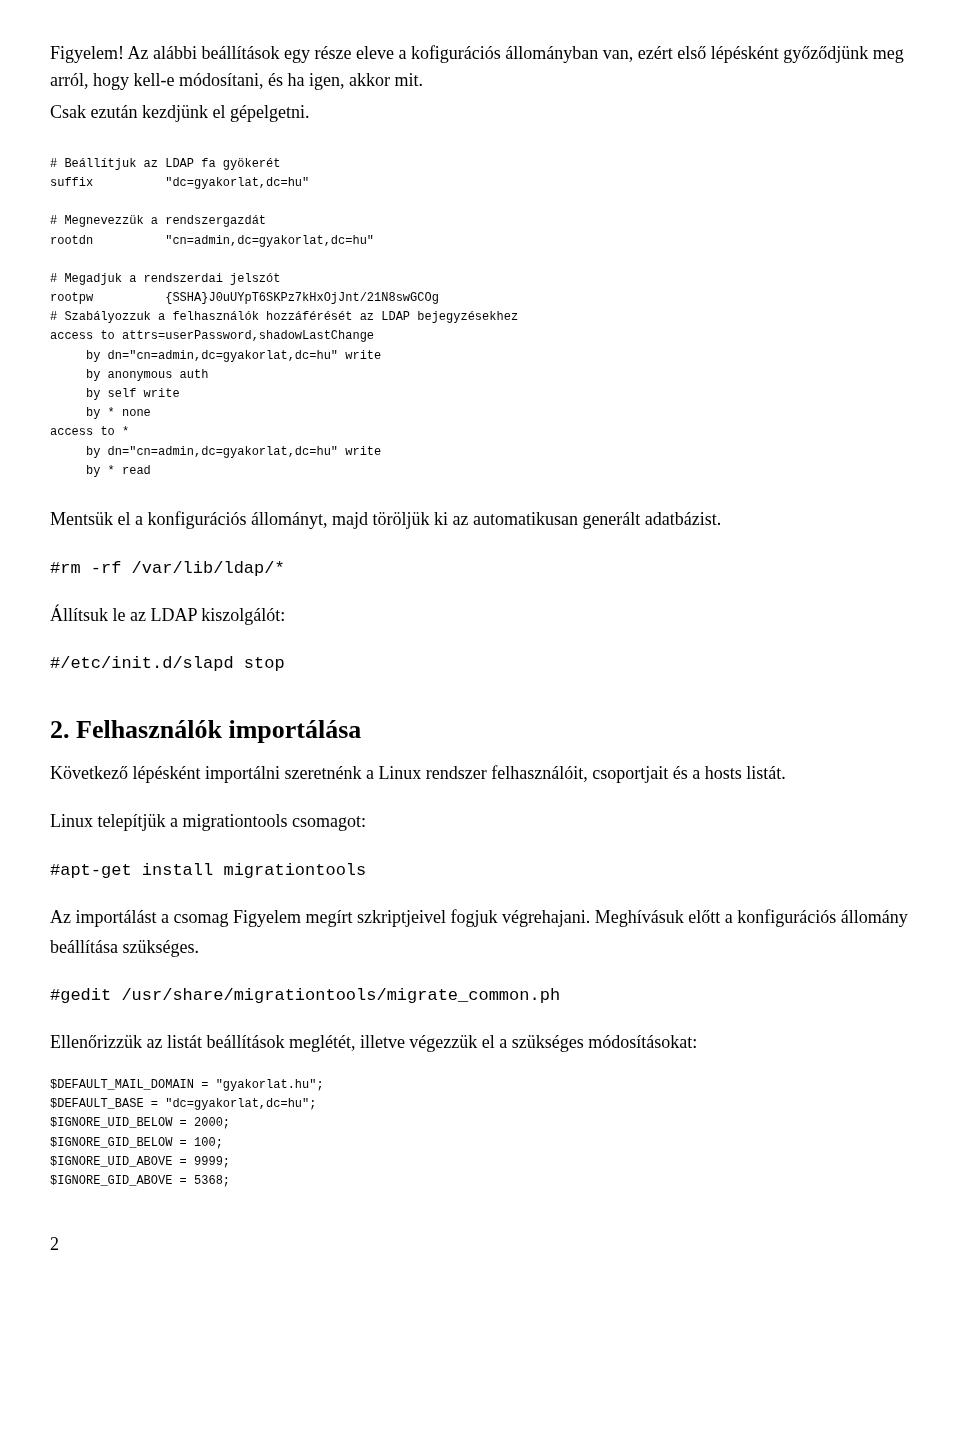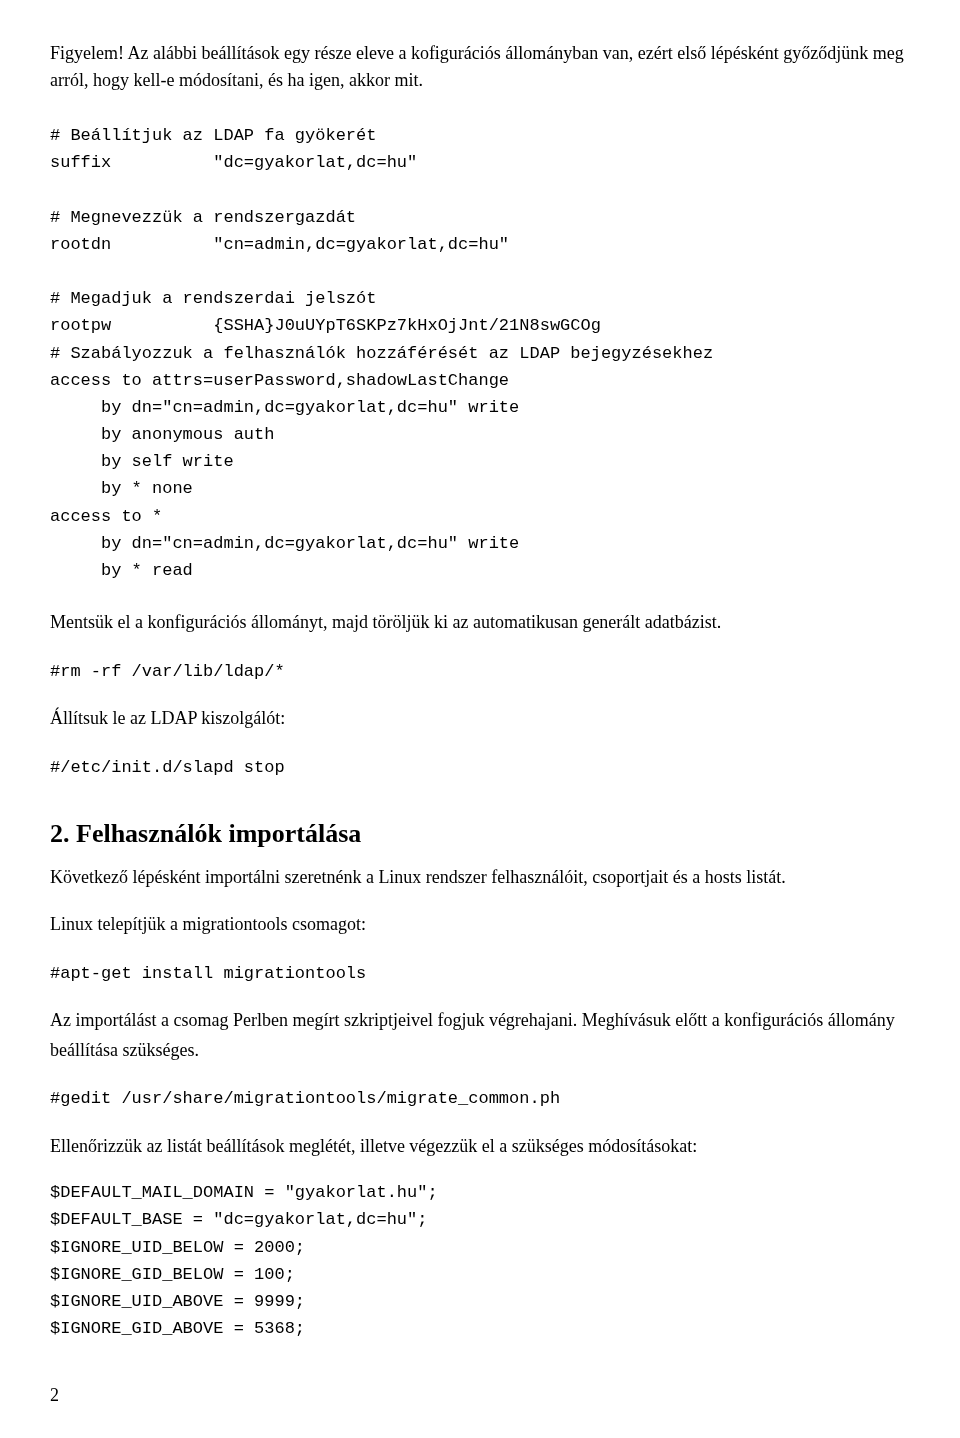--- a/index.html
+++ b/index.html
@@ -29,21 +29,21 @@
       line-height: 1.6;
     }
     .section-content {
       font-size: 18px;
       line-height: 1.65;
       margin-bottom: 24px;
       font-family: Georgia, 'Times New Roman', Times, serif;
     }
     .code-block {
       font-family: 'Courier New', Courier, monospace;
-      font-size: 17px;
+      font-size: 12px;
       line-height: 1.6;
       margin: 0;
       white-space: pre;
     }
     .code-inline {
       font-family: 'Courier New', Courier, monospace;
       font-size: 17px;
       text-align: center;
     }
     .section-heading {
@@ -63,20 +63,21 @@
     }
   </style>
 </head>
 <body>
 
 <div class="warning-box">
   <div class="warning-title">
     <span>Figyelem!</span>
     <span> Az alábbi beállítások egy része eleve a kofigurációs állományban van, ezért első lépésként győződjünk meg arról, hogy kell-e módosítani, és ha igen, akkor mit.</span>
   </div>
+  <div class="warning-text">Csak ezután kezdjünk el gépelgetni.</div>
 </div>
 
 <div class="section-content">
   <div class="code-block"><span># Beállítjuk az LDAP fa gyökerét</span>
 <span>suffix          "dc=gyakorlat,dc=hu"</span>
 
 <span># Megnevezzük a rendszergazdát</span>
 <span>rootdn          "cn=admin,dc=gyakorlat,dc=hu"</span>
 
 <span># Megadjuk a rendszerdai jelszót</span>
@@ -118,21 +119,21 @@
 
 <div class="para">
   <span>Linux telepítjük a migrationtools csomagot:</span>
 </div>
 
 <div class="para">
   <span class="code-inline">#apt-get install migrationtools</span>
 </div>
 
 <div class="para">
-  <span>Az importálást a csomag Perlben megírt szkriptjeivel fogjuk végrehajani.</span>
+  <span>Az importálást a csomag Figyelem megírt szkriptjeivel fogjuk végrehajani.</span>
   <span> </span>
   <span>Meghívásuk előtt a konfigurációs állomány beállítása szükséges.</span>
 </div>
 
 <div class="para">
   <span class="code-inline">#gedit /usr/share/migrationtools/migrate_common.ph</span>
 </div>
 
 <div class="para">
   <span>Ellenőrizzük az listát beállítások meglétét, illetve végezzük el a szükséges módosításokat:</span>

